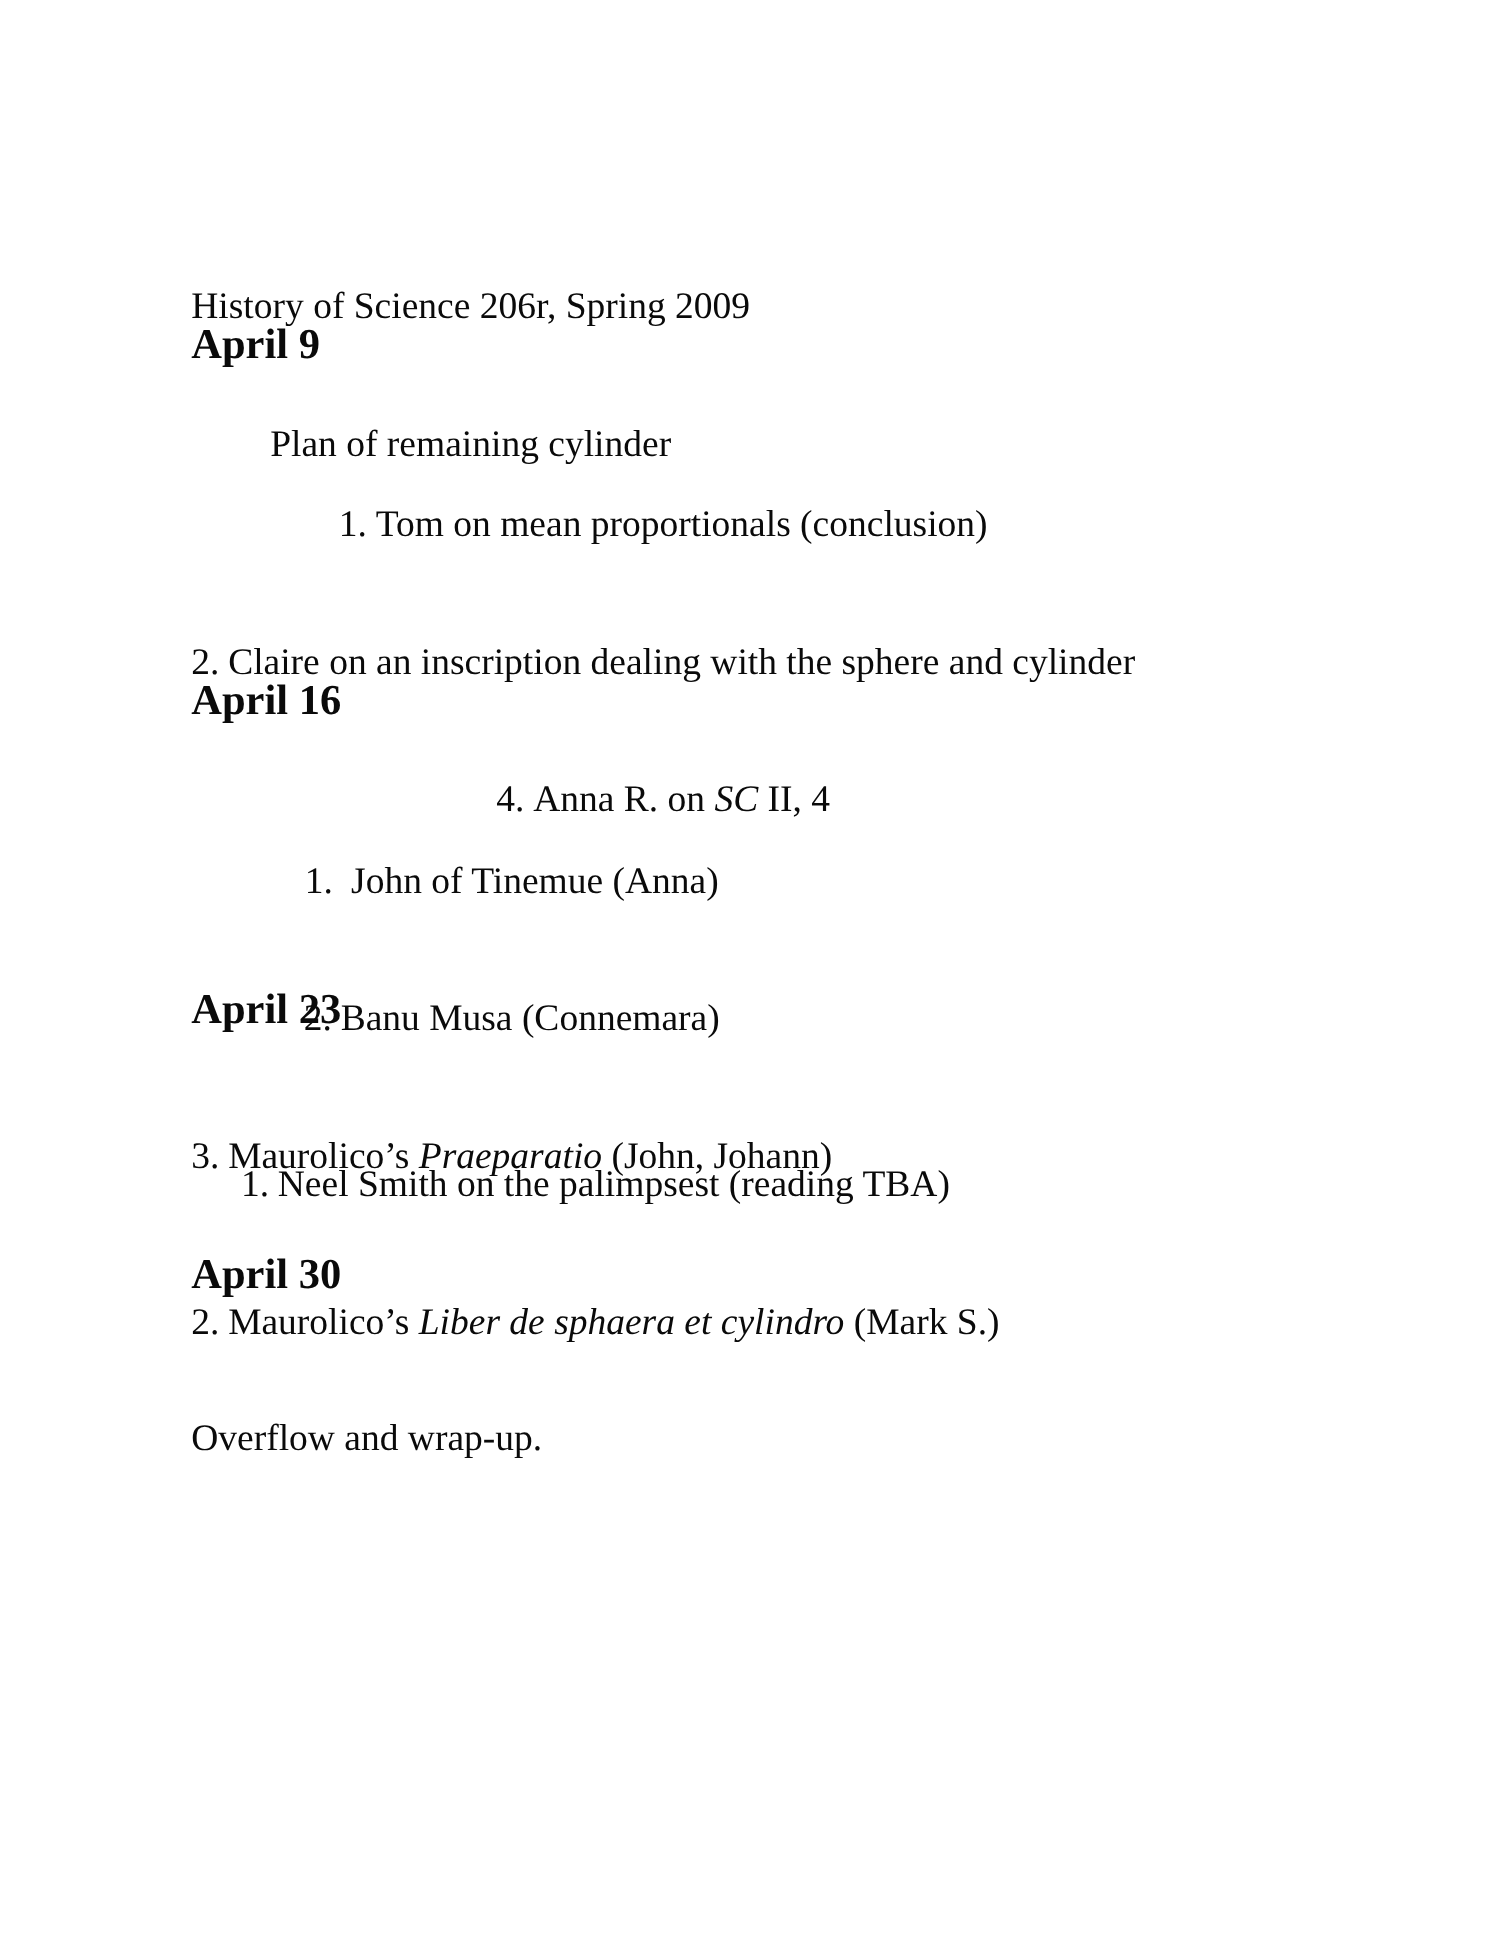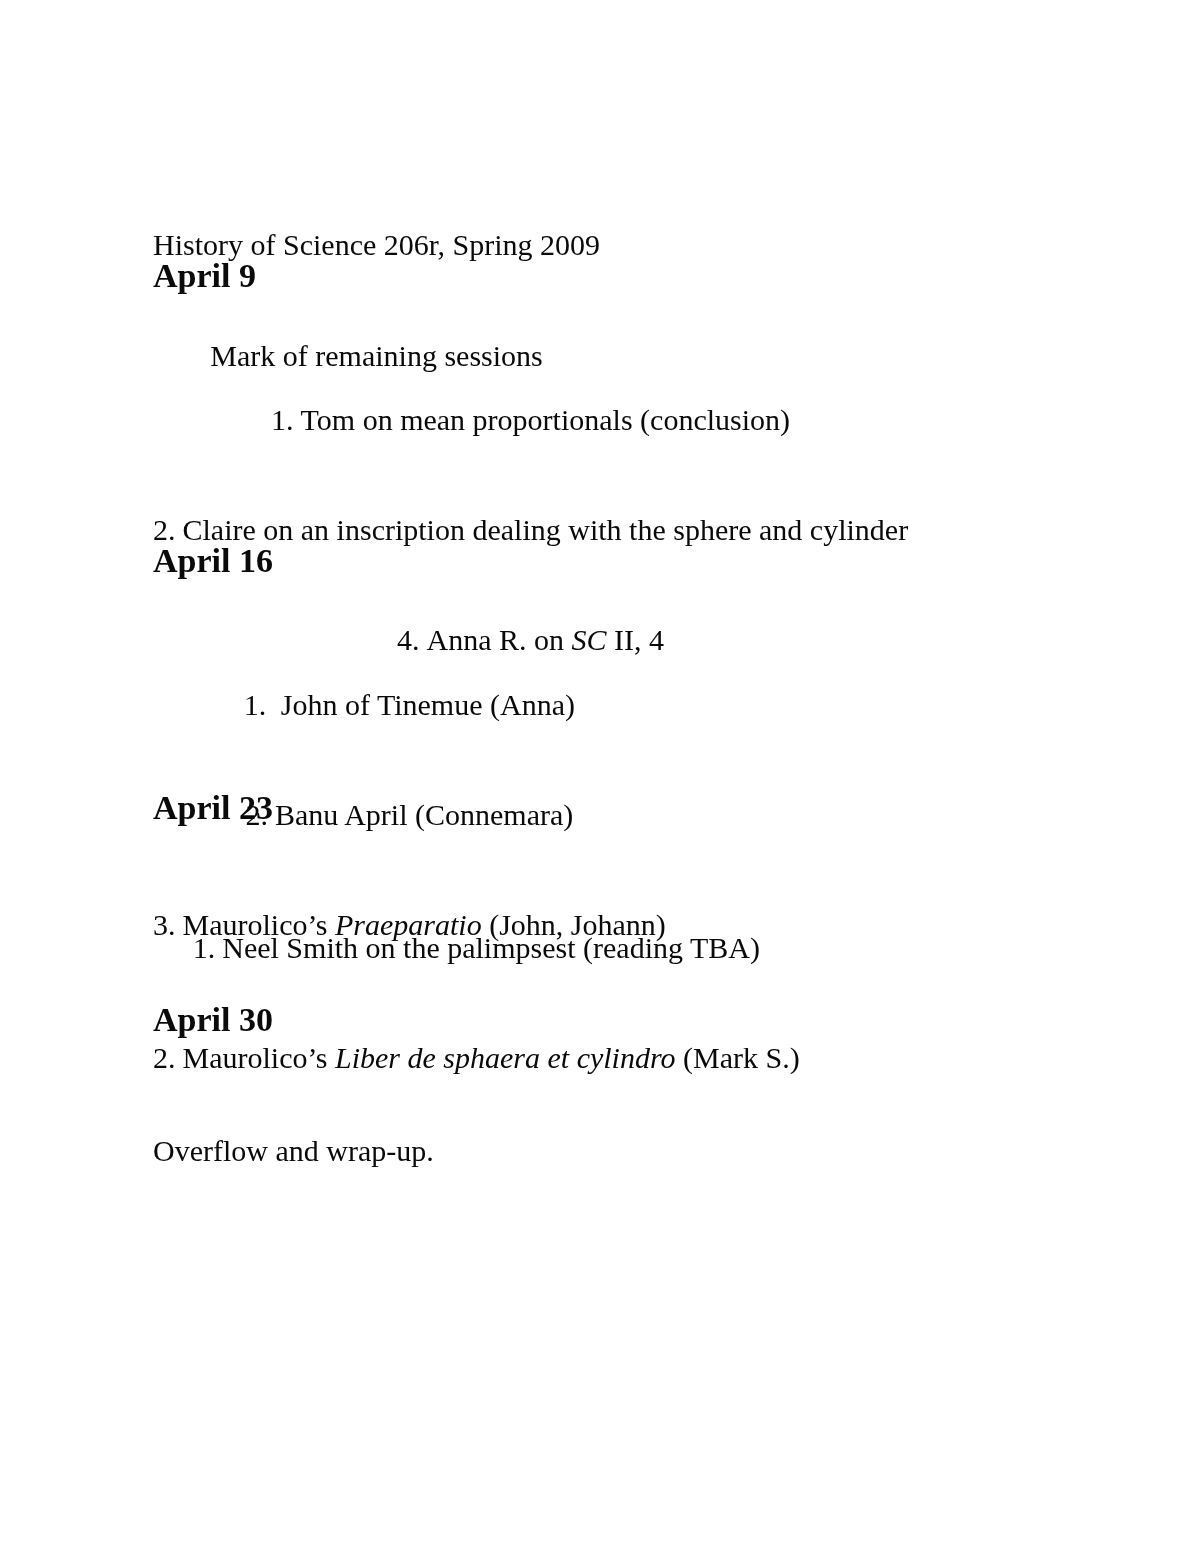--- a/index.html
+++ b/index.html
@@ -46,34 +46,34 @@
     font-style: italic;
   }
 </style>
 </head>
 <body>
 
 <div class="page">
 
   <div class="block title-block" style="top:140px">
     <div>History of Science 206r, Spring 2009</div>
-    <div>Mark of remaining sessions</div>
+    <div>Plan of remaining cylinder</div>
   </div>
 
   <div class="block heading" style="top:245px">April 9</div>
   <div class="block list" style="top:317px">
     <div class="item"><span class="num">1.</span><span class="seg">Tom on mean proportionals (conclusion)</span><span class="seg it"></span><span class="seg"></span></div>
     <div class="item"><span class="num">2.</span><span class="seg">Claire on an inscription dealing with the sphere and cylinder</span><span class="seg it"></span><span class="seg"></span></div>
     <div class="item"><span class="num">4.</span><span class="seg">Anna R. on </span><span class="seg it">SC</span><span class="seg"> II, 4</span></div>
   </div>
 
   <div class="block heading" style="top:530px">April 16</div>
   <div class="block list" style="top:602px">
     <div class="item"><span class="num">1.</span><span class="seg"> John of Tinemue (Anna)</span><span class="seg it"></span><span class="seg"></span></div>
-    <div class="item"><span class="num">2.</span><span class="seg">Banu April (Connemara)</span><span class="seg it"></span><span class="seg"></span></div>
+    <div class="item"><span class="num">2.</span><span class="seg">Banu Musa (Connemara)</span><span class="seg it"></span><span class="seg"></span></div>
     <div class="item"><span class="num">3.</span><span class="seg">Maurolico’s </span><span class="seg it">Praeparatio</span><span class="seg"> (John, Johann)</span></div>
   </div>
 
   <div class="block heading" style="top:777px">April 23</div>
   <div class="block list" style="top:845px">
     <div class="item"><span class="num">1.</span><span class="seg">Neel Smith on the palimpsest (reading TBA)</span><span class="seg it"></span><span class="seg"></span></div>
     <div class="item"><span class="num">2.</span><span class="seg">Maurolico’s </span><span class="seg it">Liber de sphaera et cylindro</span><span class="seg"> (Mark S.)</span></div>
   </div>
 
   <div class="block heading" style="top:989px">April 30</div>

